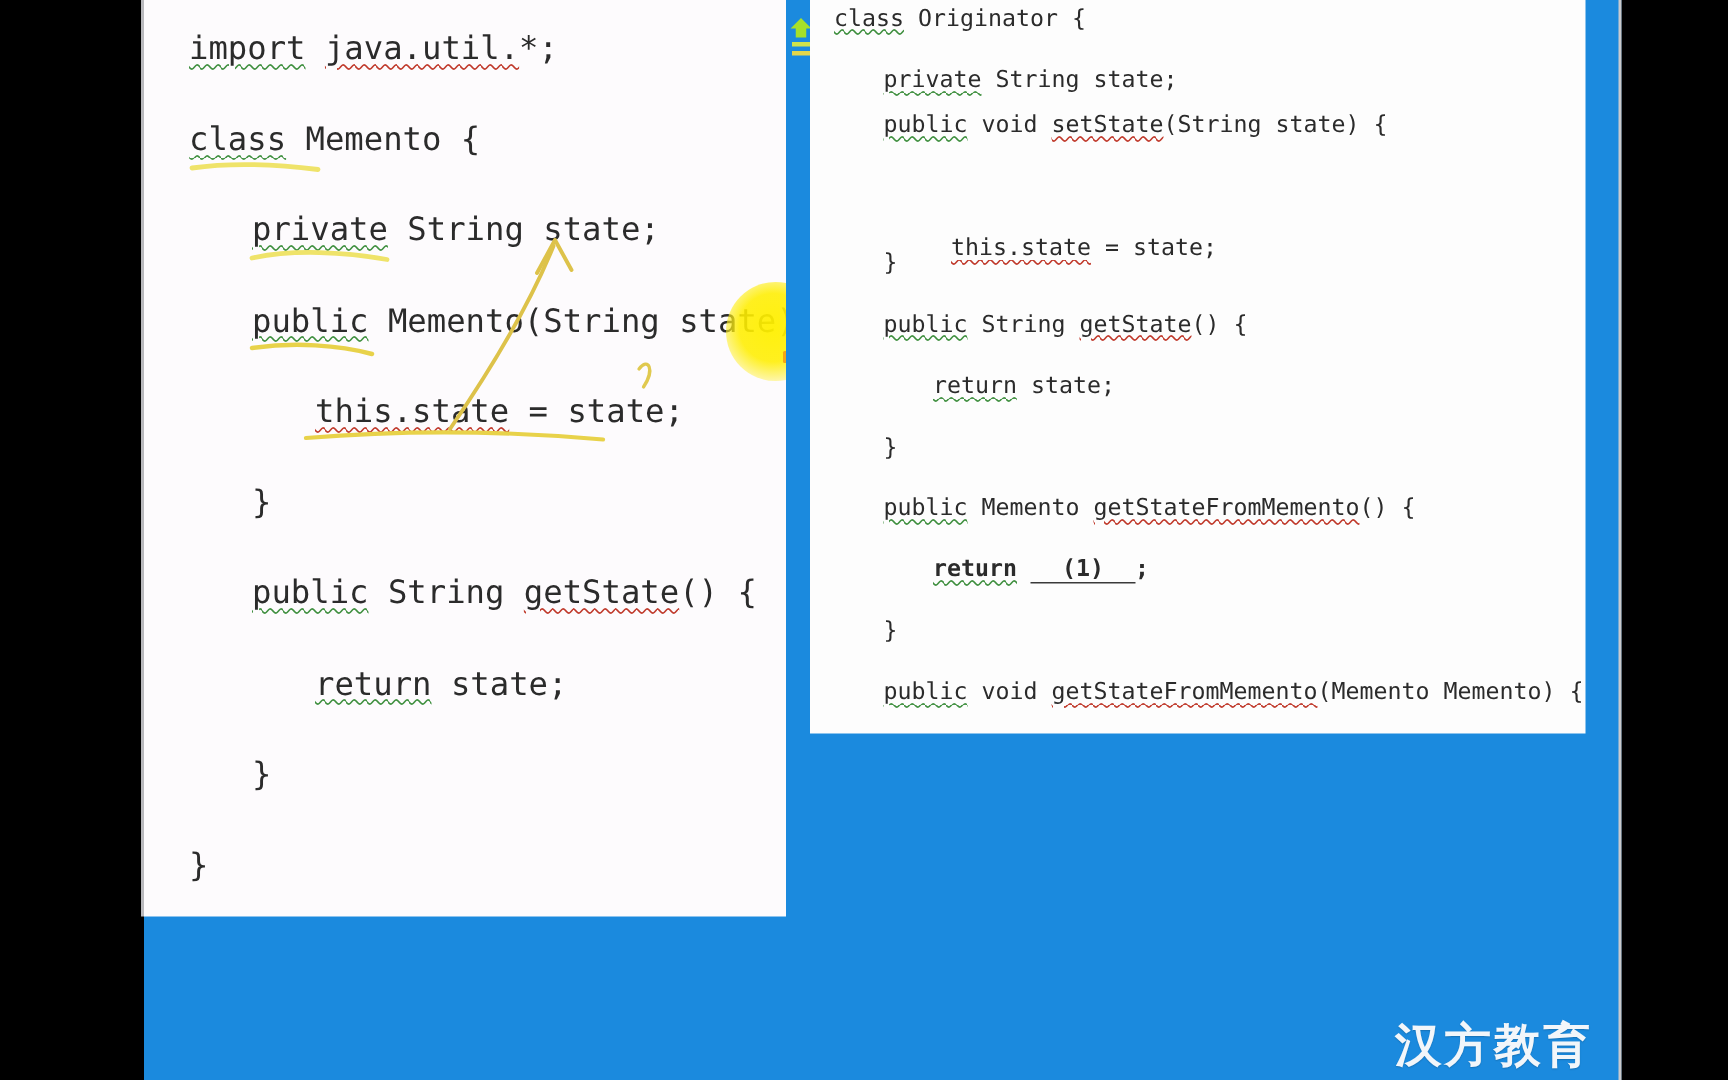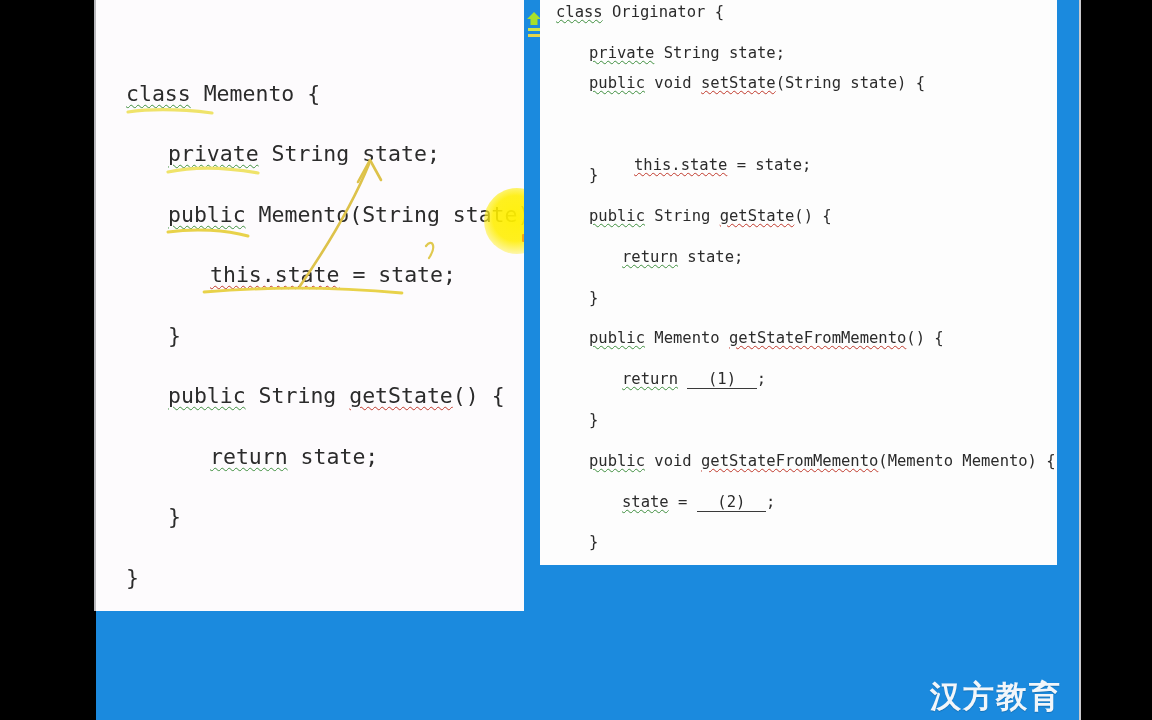--- a/index.html
+++ b/index.html
@@ -37,21 +37,21 @@
     left: 96px;
     top: 0;
     width: 428px;
     height: 611px;
     background: #fdfbfd;
   }
   #panel-right {
     left: 540px;
     top: 0;
     width: 517px;
-    height: 565px;
+    height: 489px;
     background: #fdfdfd;
   }
 
   .code-block {
     position: relative;
     width: 100%;
     height: 100%;
   }
 
   .code-line {
@@ -185,20 +185,21 @@
 </style>
 </head>
 <body>
 
 <div id="screen">
 
   <div id="blue-stage"></div>
 
   <div class="code-panel" id="panel-left">
     <div class="code-block" id="left-code">
+        <div class="code-line" style="left: 30px; top: 22px;"><span class="sq-green">import</span><span> </span><span class="sq-red">java.util.</span><span>*;</span></div>
         <div class="code-line" style="left: 30px; top: 82.5px;"><span class="sq-green">class</span><span> Memento {</span></div>
         <div class="code-line" style="left: 72px; top: 143px;"><span class="sq-green">private</span><span> String state;</span></div>
         <div class="code-line" style="left: 72px; top: 203.5px;"><span class="sq-green">public</span><span> Memento(String state) {</span></div>
         <div class="code-line" style="left: 114px; top: 264px;"><span class="sq-red">this.state</span><span> = state;</span></div>
         <div class="code-line" style="left: 72px; top: 324.5px;"><span>}</span></div>
         <div class="code-line" style="left: 72px; top: 385px;"><span class="sq-green">public</span><span> String </span><span class="sq-red">getState</span><span>() {</span></div>
         <div class="code-line" style="left: 114px; top: 445.5px;"><span class="sq-green">return</span><span> state;</span></div>
         <div class="code-line" style="left: 72px; top: 506px;"><span>}</span></div>
         <div class="code-line" style="left: 30px; top: 566.5px;"><span>}</span></div>
       </div>
@@ -233,21 +234,21 @@
     <div class="code-block" id="right-code">
         <div class="code-line" style="left: 16px; top: 5px;"><span class="sq-green">class</span><span> Originator {</span></div>
         <div class="code-line" style="left: 49px; top: 45.8px;"><span class="sq-green">private</span><span> String state;</span></div>
         <div class="code-line" style="left: 49px; top: 76px;"><span class="sq-green">public</span><span> void </span><span class="sq-red">setState</span><span>(String state) {</span></div>
         <div class="code-line" style="left: 94px; top: 127.4px; margin-top: 31px;"><span class="sq-red">this.state</span><span> = state;</span></div>
         <div class="code-line" style="left: 49px; top: 168.2px;"><span>}</span></div>
         <div class="code-line" style="left: 49px; top: 209px;"><span class="sq-green">public</span><span> String </span><span class="sq-red">getState</span><span>() {</span></div>
         <div class="code-line" style="left: 82px; top: 249.8px;"><span class="sq-green">return</span><span> state;</span></div>
         <div class="code-line" style="left: 49px; top: 290.6px;"><span>}</span></div>
         <div class="code-line" style="left: 49px; top: 331.4px;"><span class="sq-green">public</span><span> Memento </span><span class="sq-red">getStateFromMemento</span><span>() {</span></div>
-        <div class="code-line" style="left: 82px; top: 372.2px;"><span class="sq-green">return</span><span> </span><span class="blank">  (1)  </span><span>;</span></div>
+        <div class="code-line" style="left: 82px; top: 372.2px; font-weight: bold;"><span class="sq-green">return</span><span> </span><span class="blank">  (1)  </span><span>;</span></div>
         <div class="code-line" style="left: 49px; top: 413px;"><span>}</span></div>
         <div class="code-line" style="left: 49px; top: 453.8px;"><span class="sq-green">public</span><span> void </span><span class="sq-red">getStateFromMemento</span><span>(Memento Memento) {</span></div>
         <div class="code-line" style="left: 82px; top: 494.6px; text-align: center;"><span class="sq-green">state</span><span> = </span><span class="blank">  (2)  </span><span>;</span></div>
         <div class="code-line" style="left: 49px; top: 535.4px;"><span>}</span></div>
         <div class="code-line" style="left: 16px; top: 576.2px;"><span>}</span></div>
       </div>
   </div>
 
   <div id="watermark">汉方教育</div>
 

